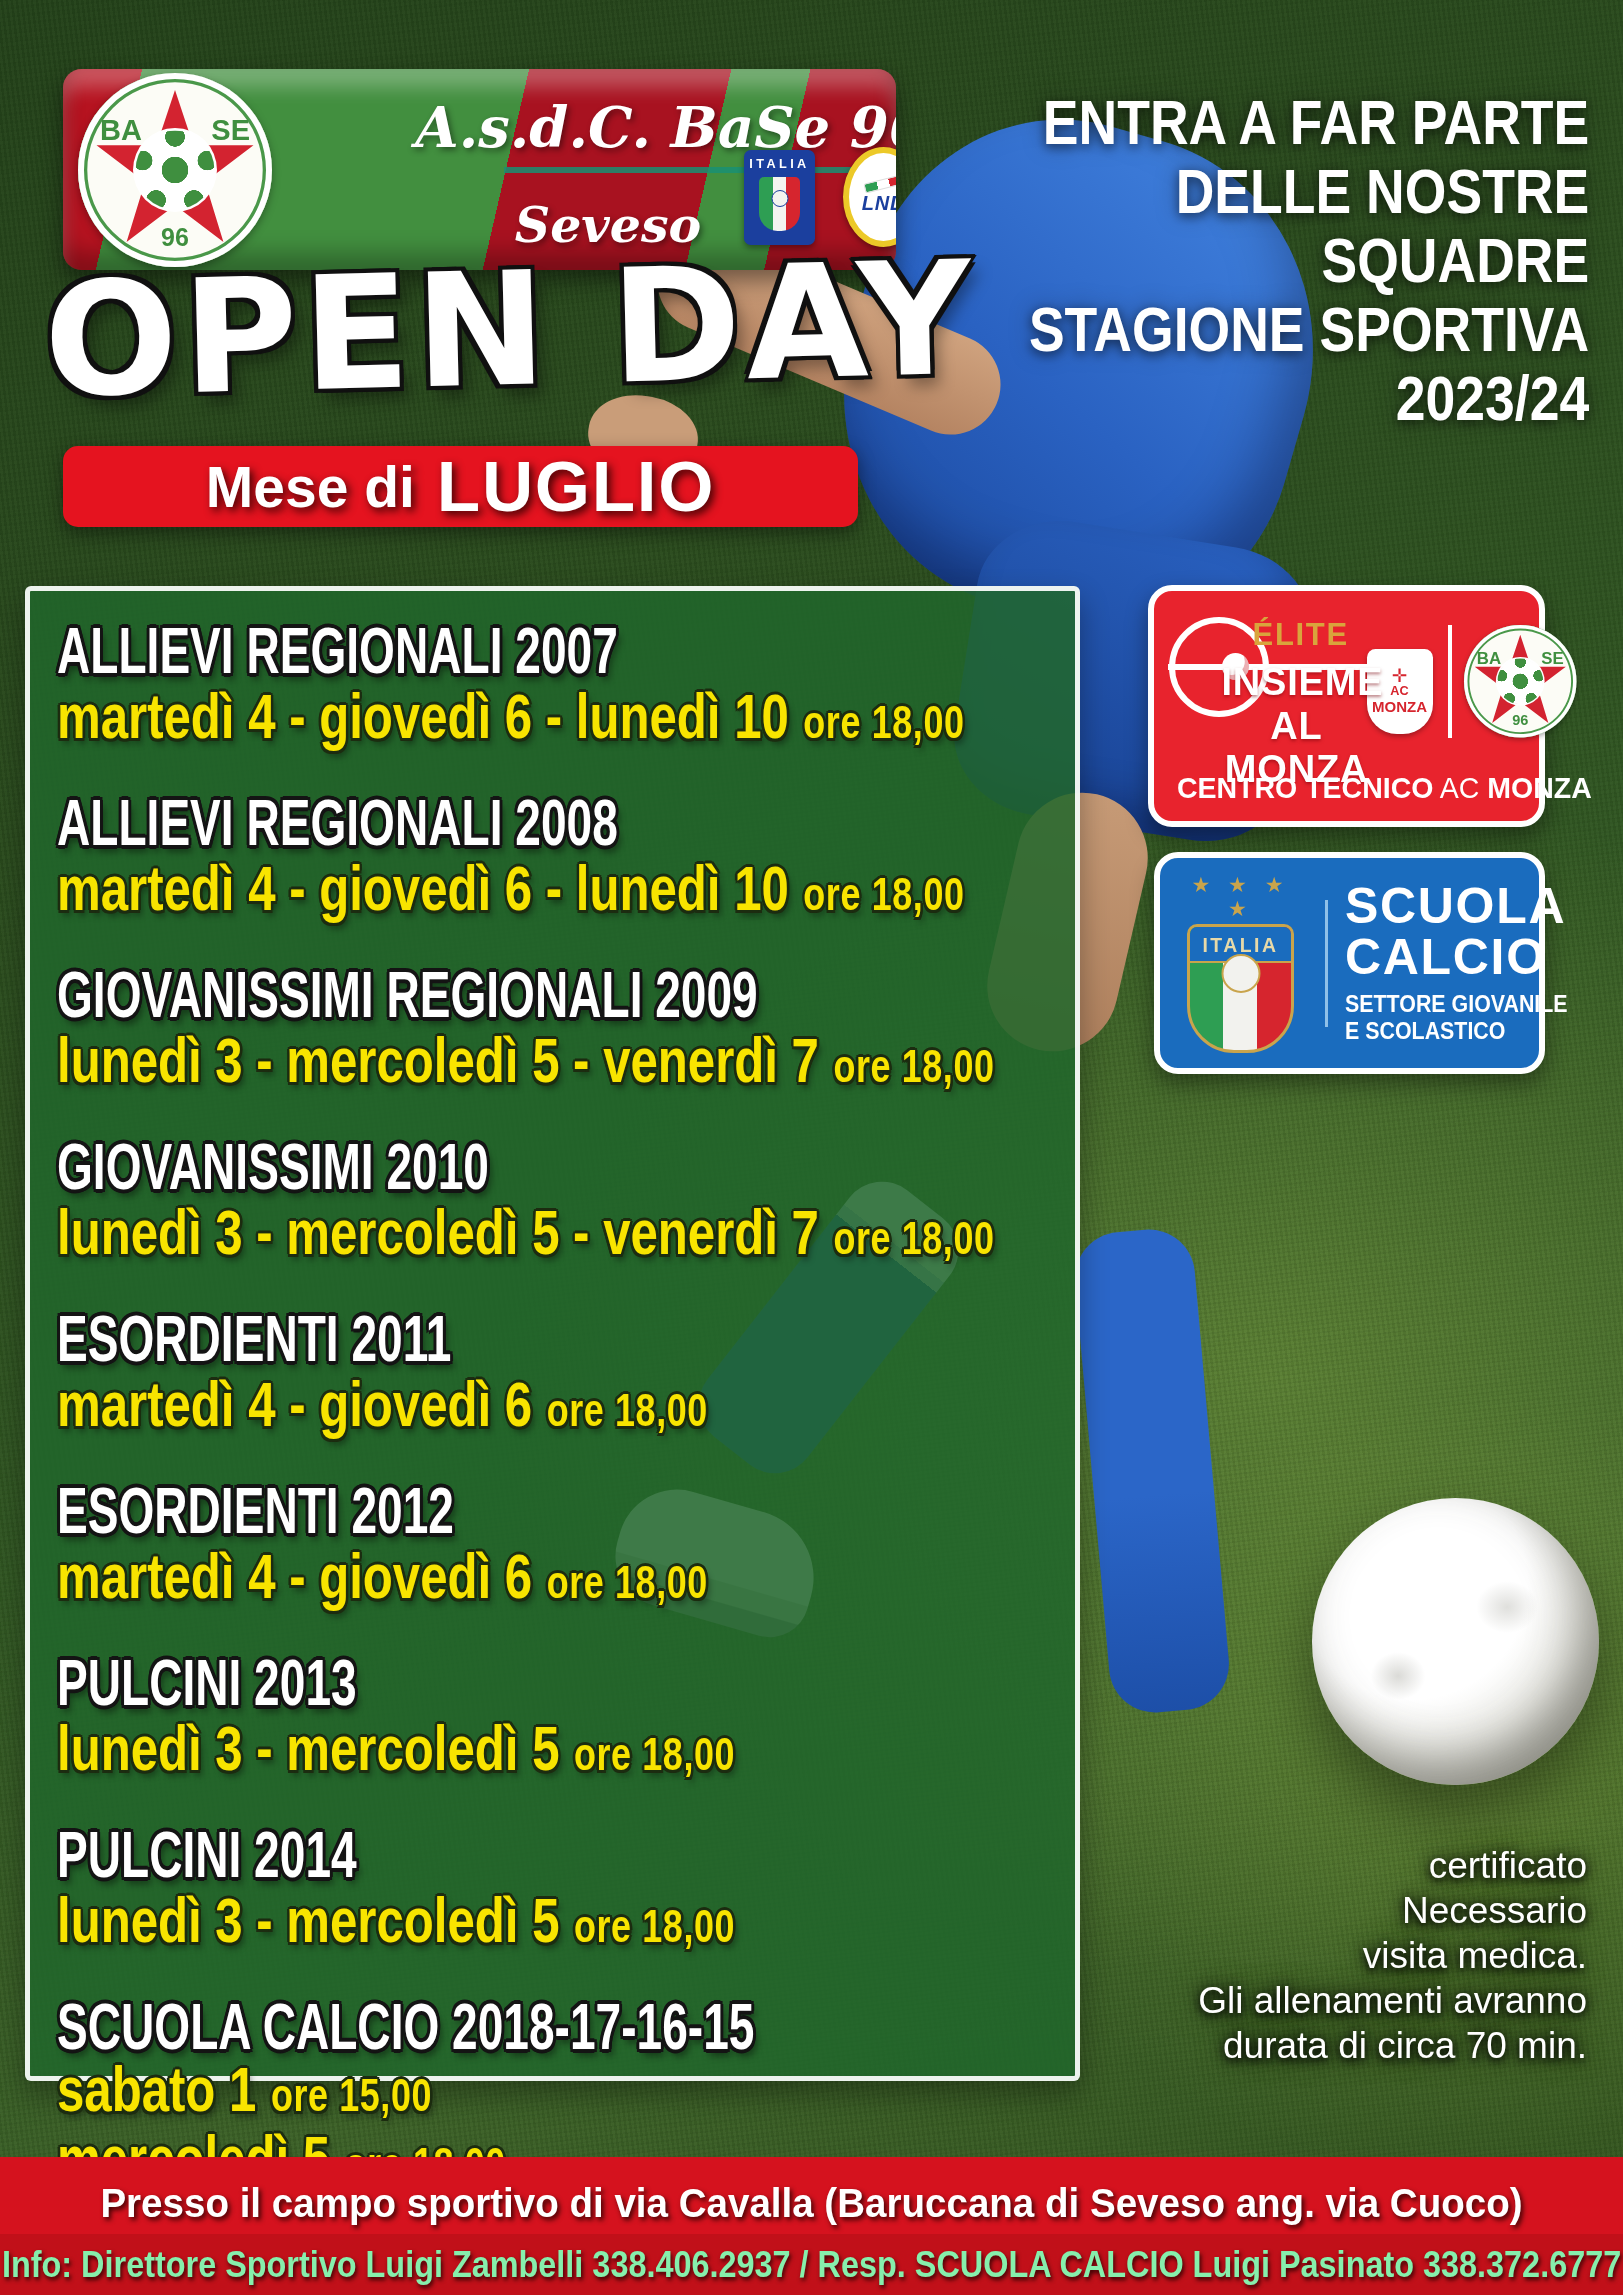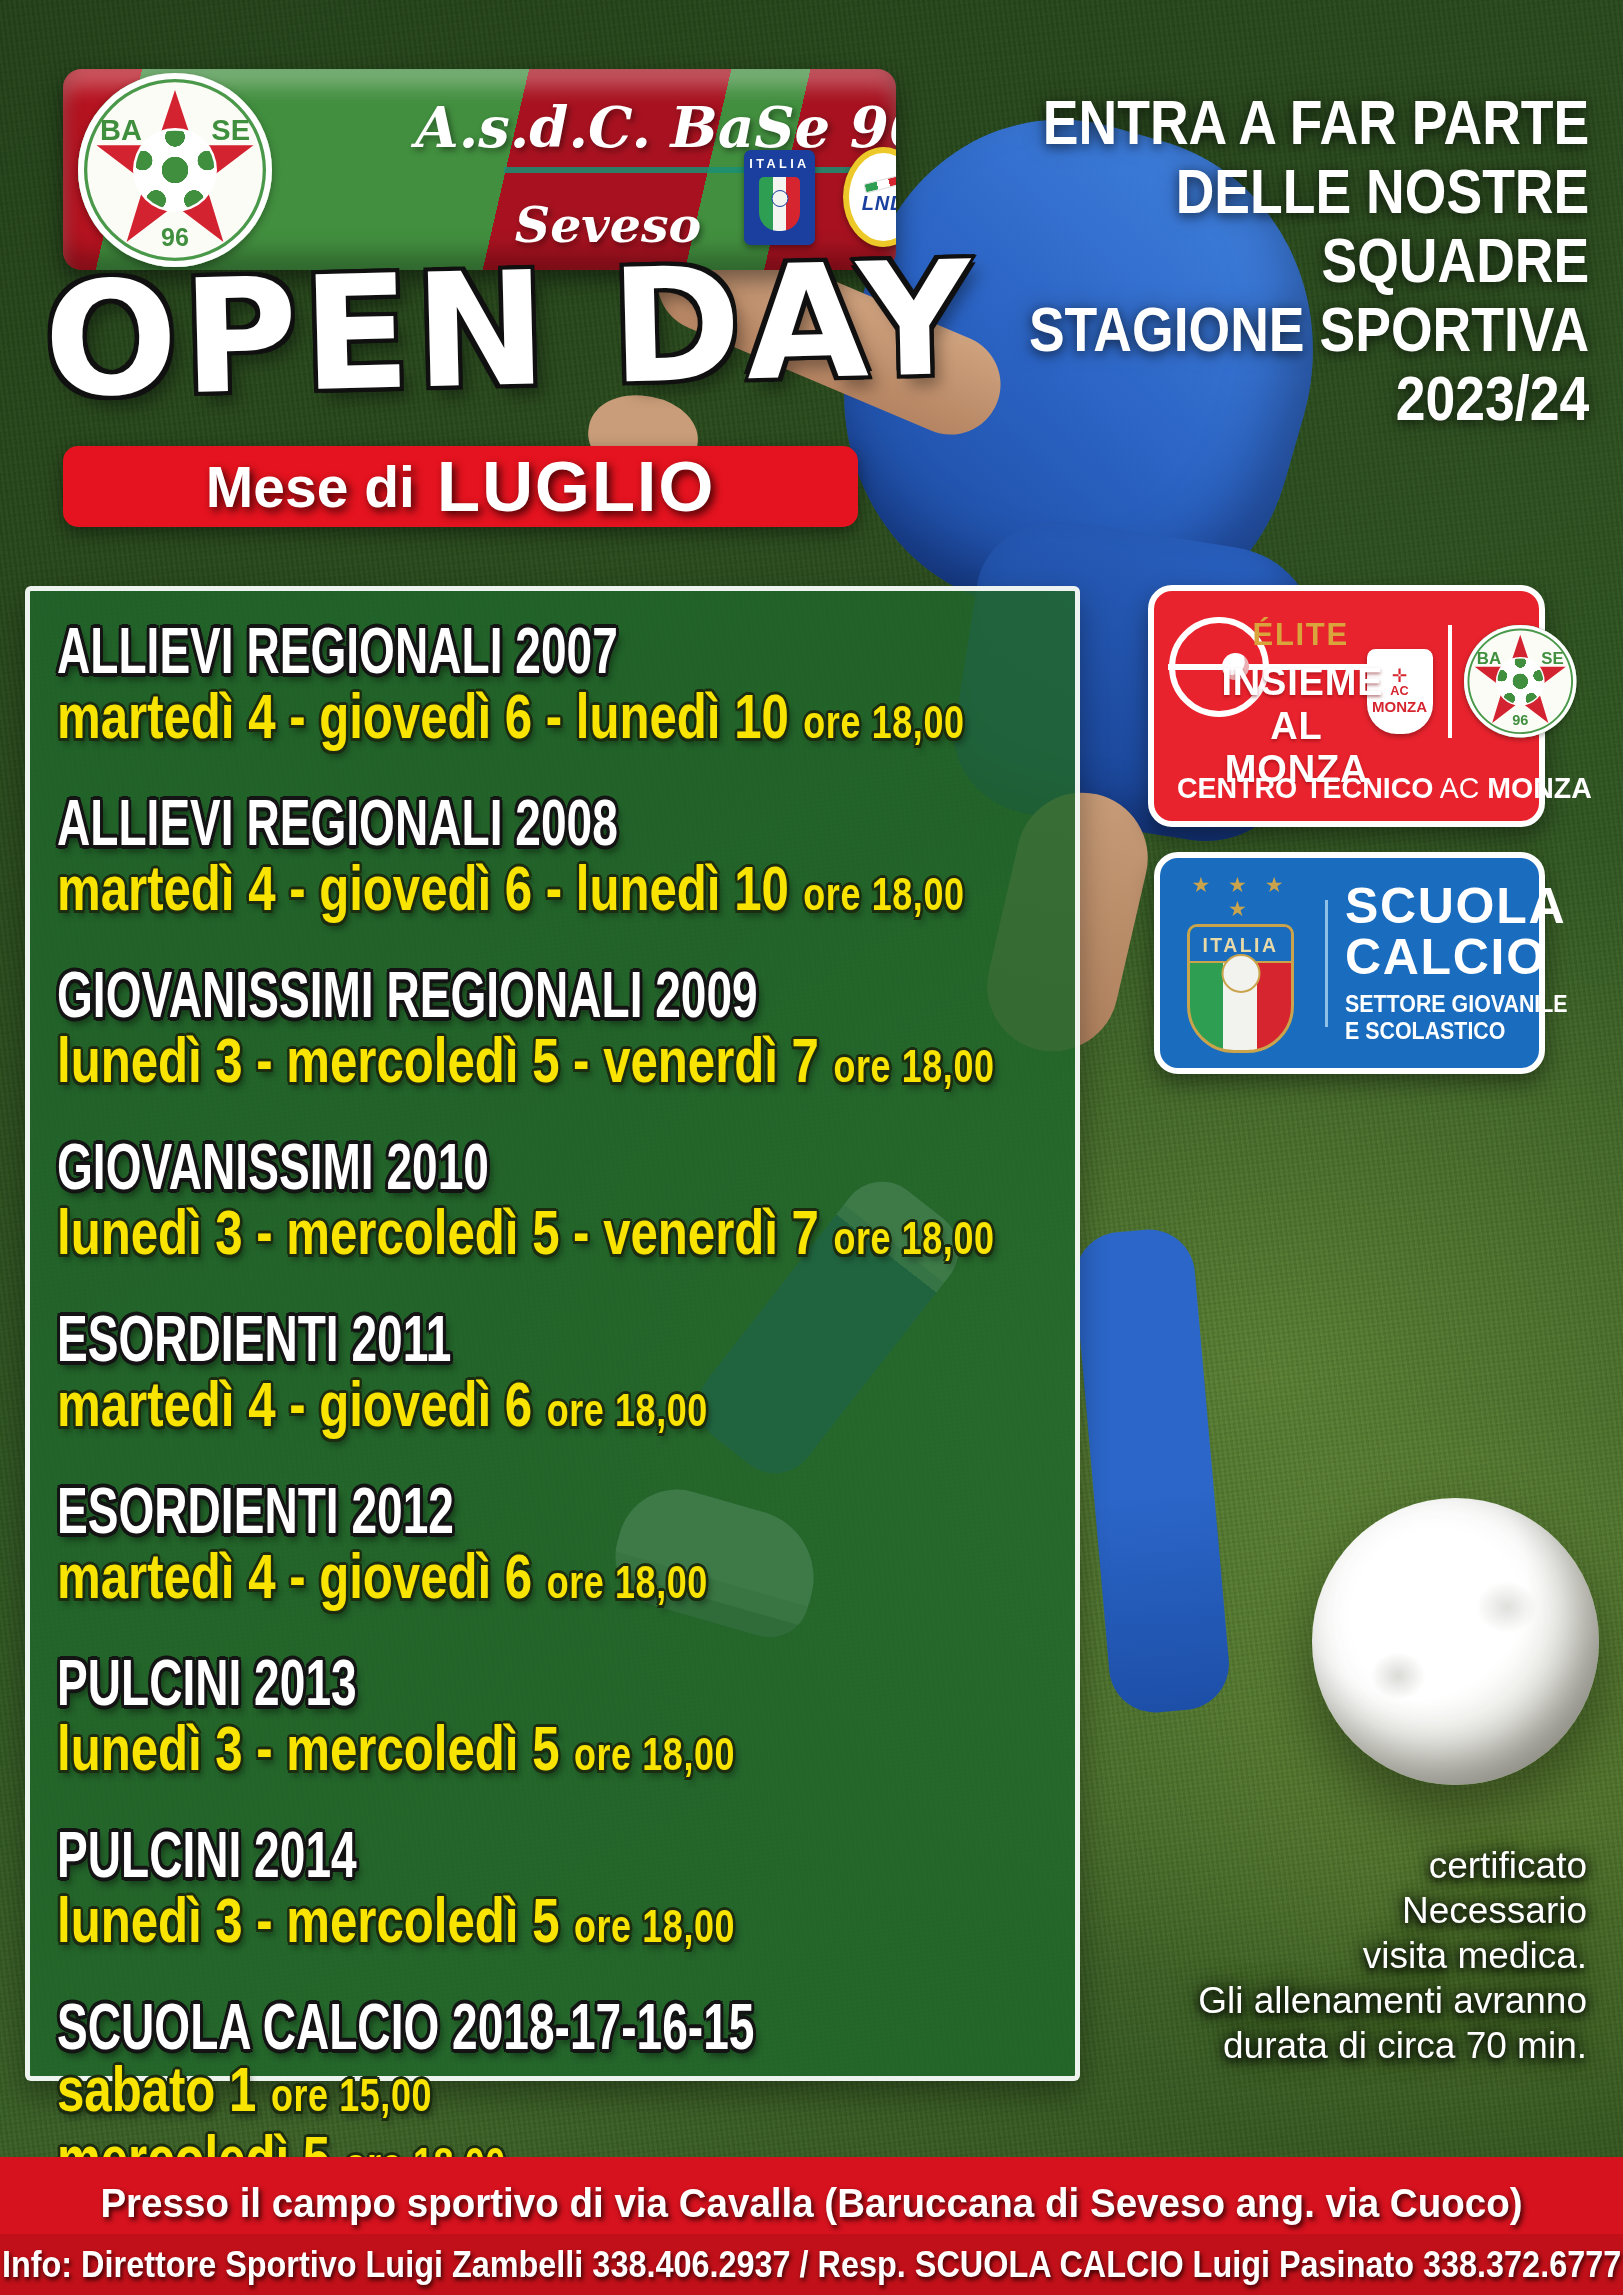--- a/index.html
+++ b/index.html
@@ -183,21 +183,21 @@
     text-shadow:0 0 13.5px rgba(0,0,0,.95), 0 2.5px 7.6px rgba(0,0,0,.85), 0 0 29px rgba(0,0,0,.6); }
 
   
   .footer-venue { position:absolute; left:0; right:0; top:2157px; height:93px; z-index:4; background:#d5121e;
     display:flex; align-items:center; justify-content:center;
     color:#fff; font-weight:700; font-size:41px; white-space:nowrap;
     text-shadow:2.5px 3.4px 6px rgba(40,0,0,.9); }
   .footer-venue span { transform:scaleX(.94); transform-origin:center; }
   .footer-info { position:absolute; left:0; right:0; top:2234px; height:62px; z-index:4; background:#c11019;
     display:flex; align-items:center; justify-content:center;
-    color:#ffffff; font-weight:600; font-size:36px; white-space:nowrap;
+    color:#86efac; font-weight:600; font-size:36px; white-space:nowrap;
     text-shadow:1.7px 2.5px 5px rgba(40,0,0,.9); }
   .footer-info span { transform:scaleX(.90); transform-origin:center; }
 </style>
 </head>
 <body>
 
 <div class="poster">
   <div class="grass-texture"></div>
 
   <div class="photo-part player-torso"></div>

